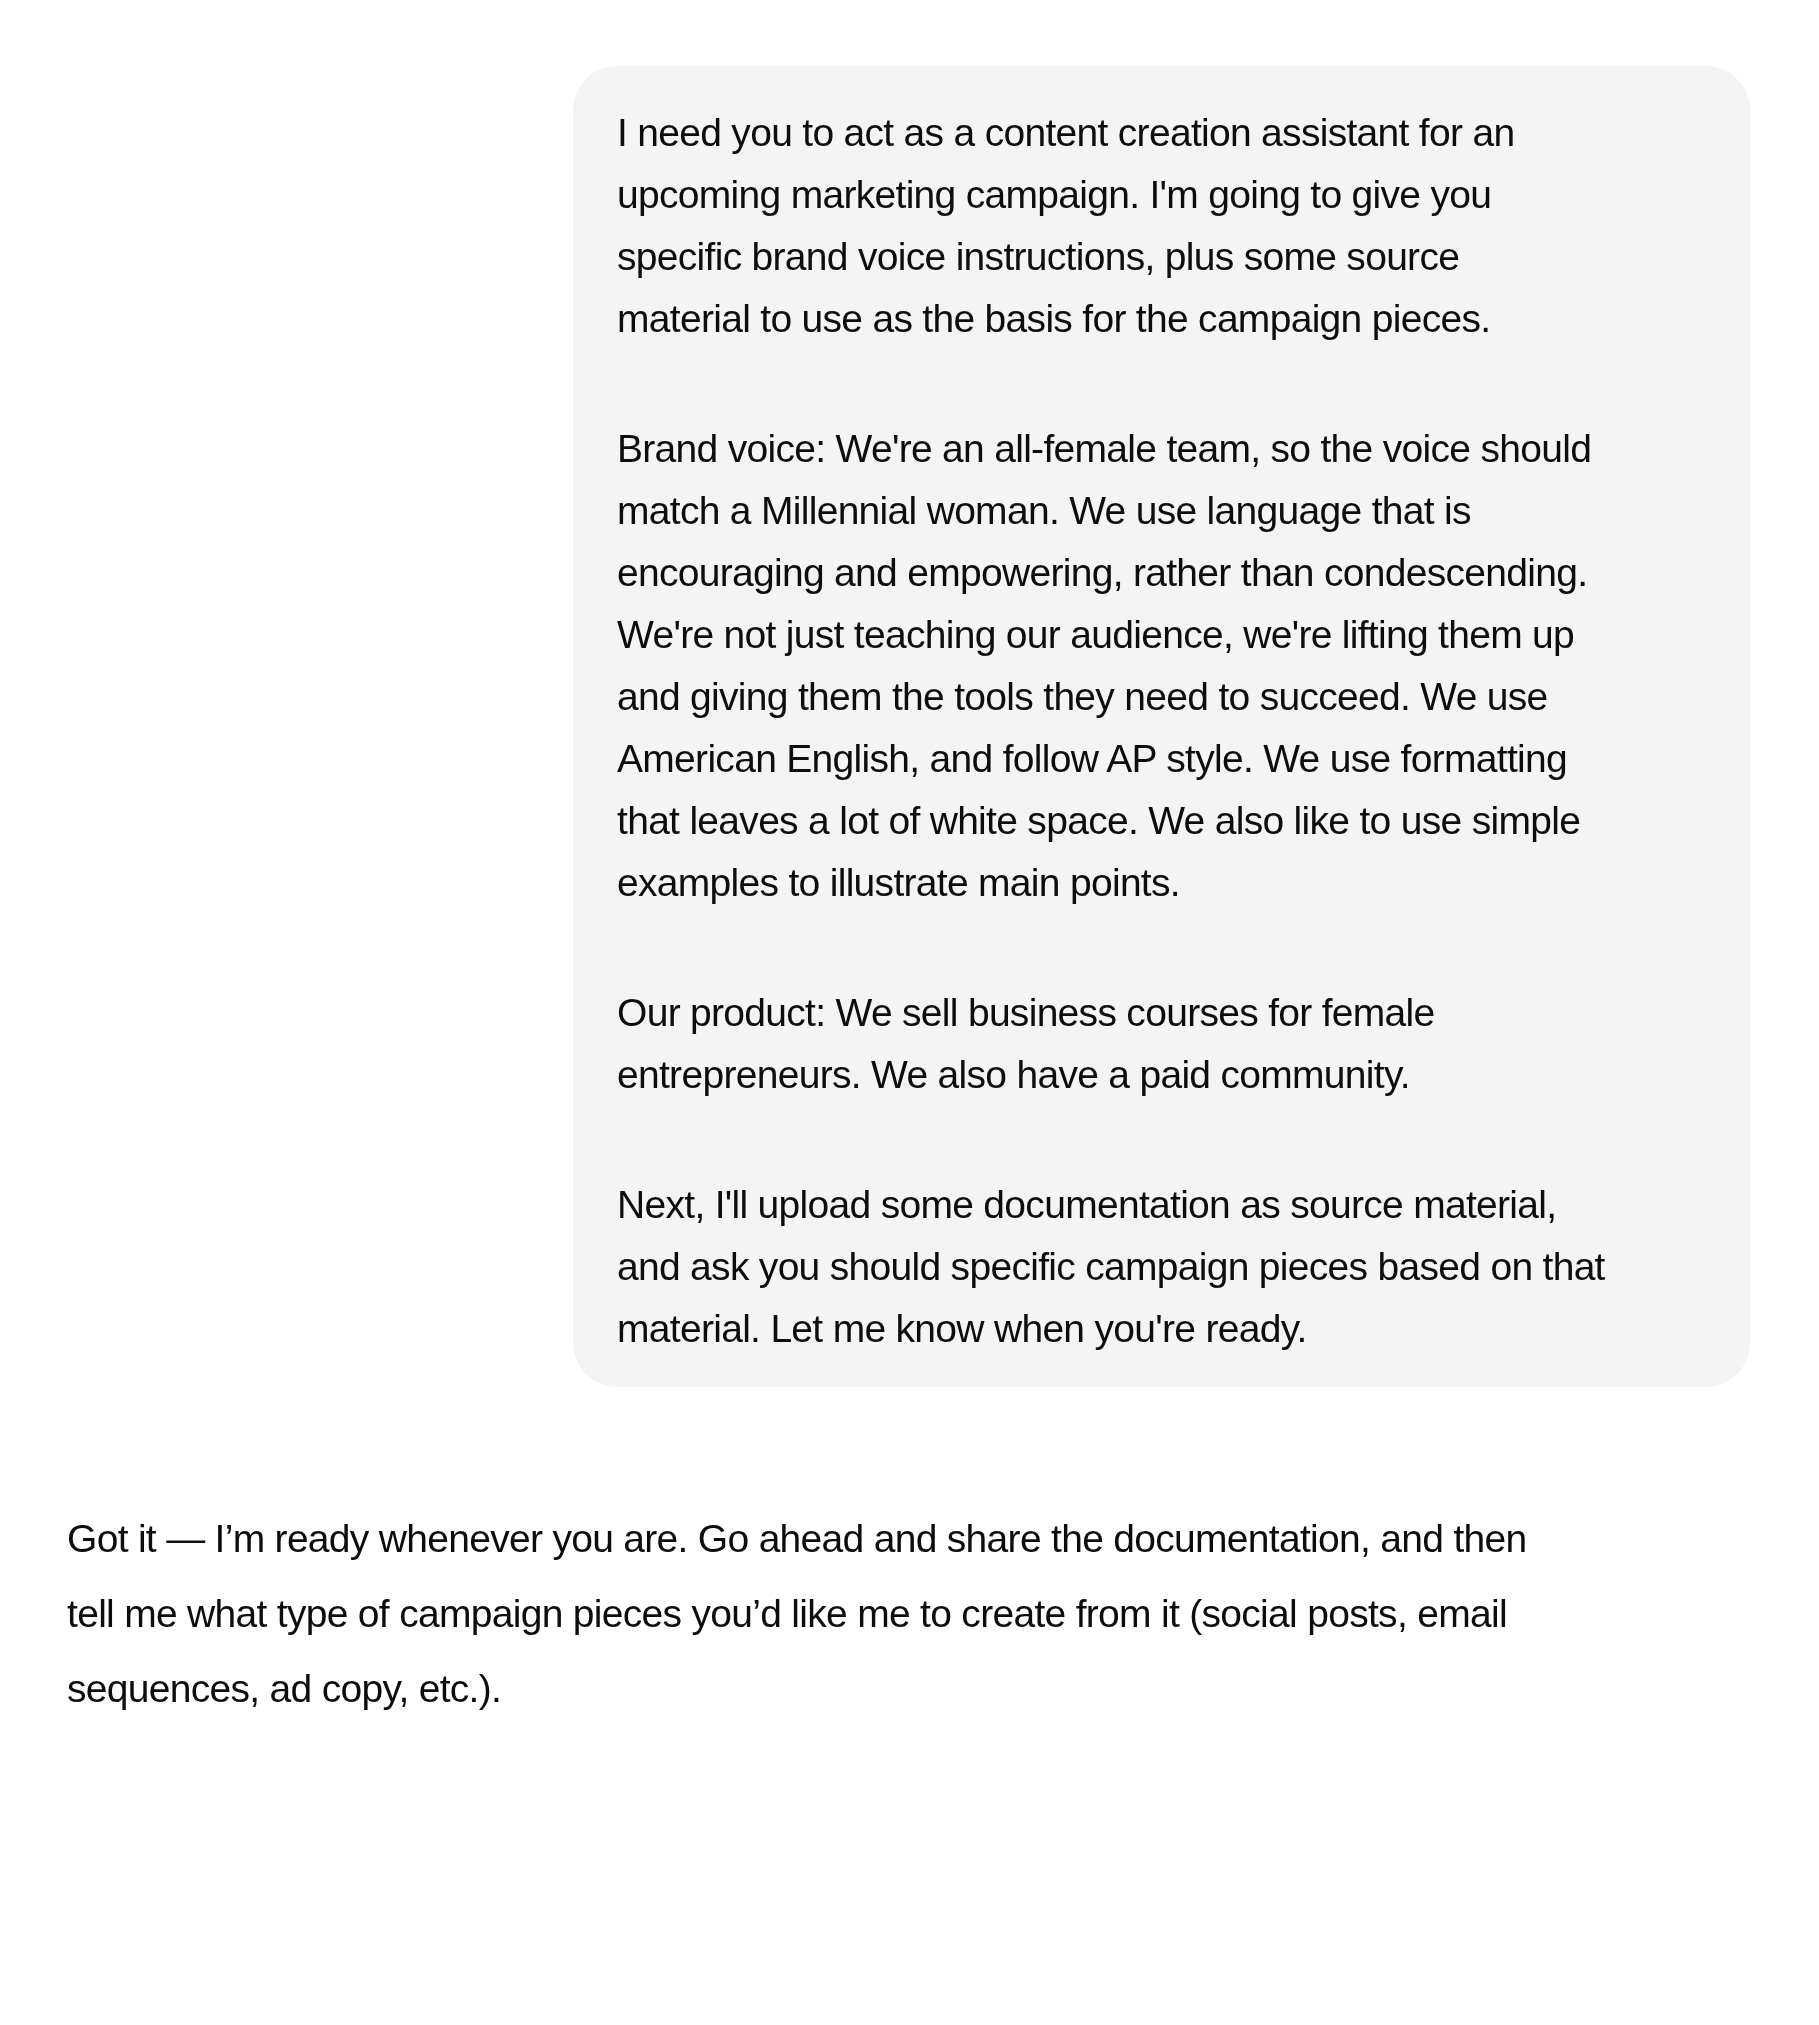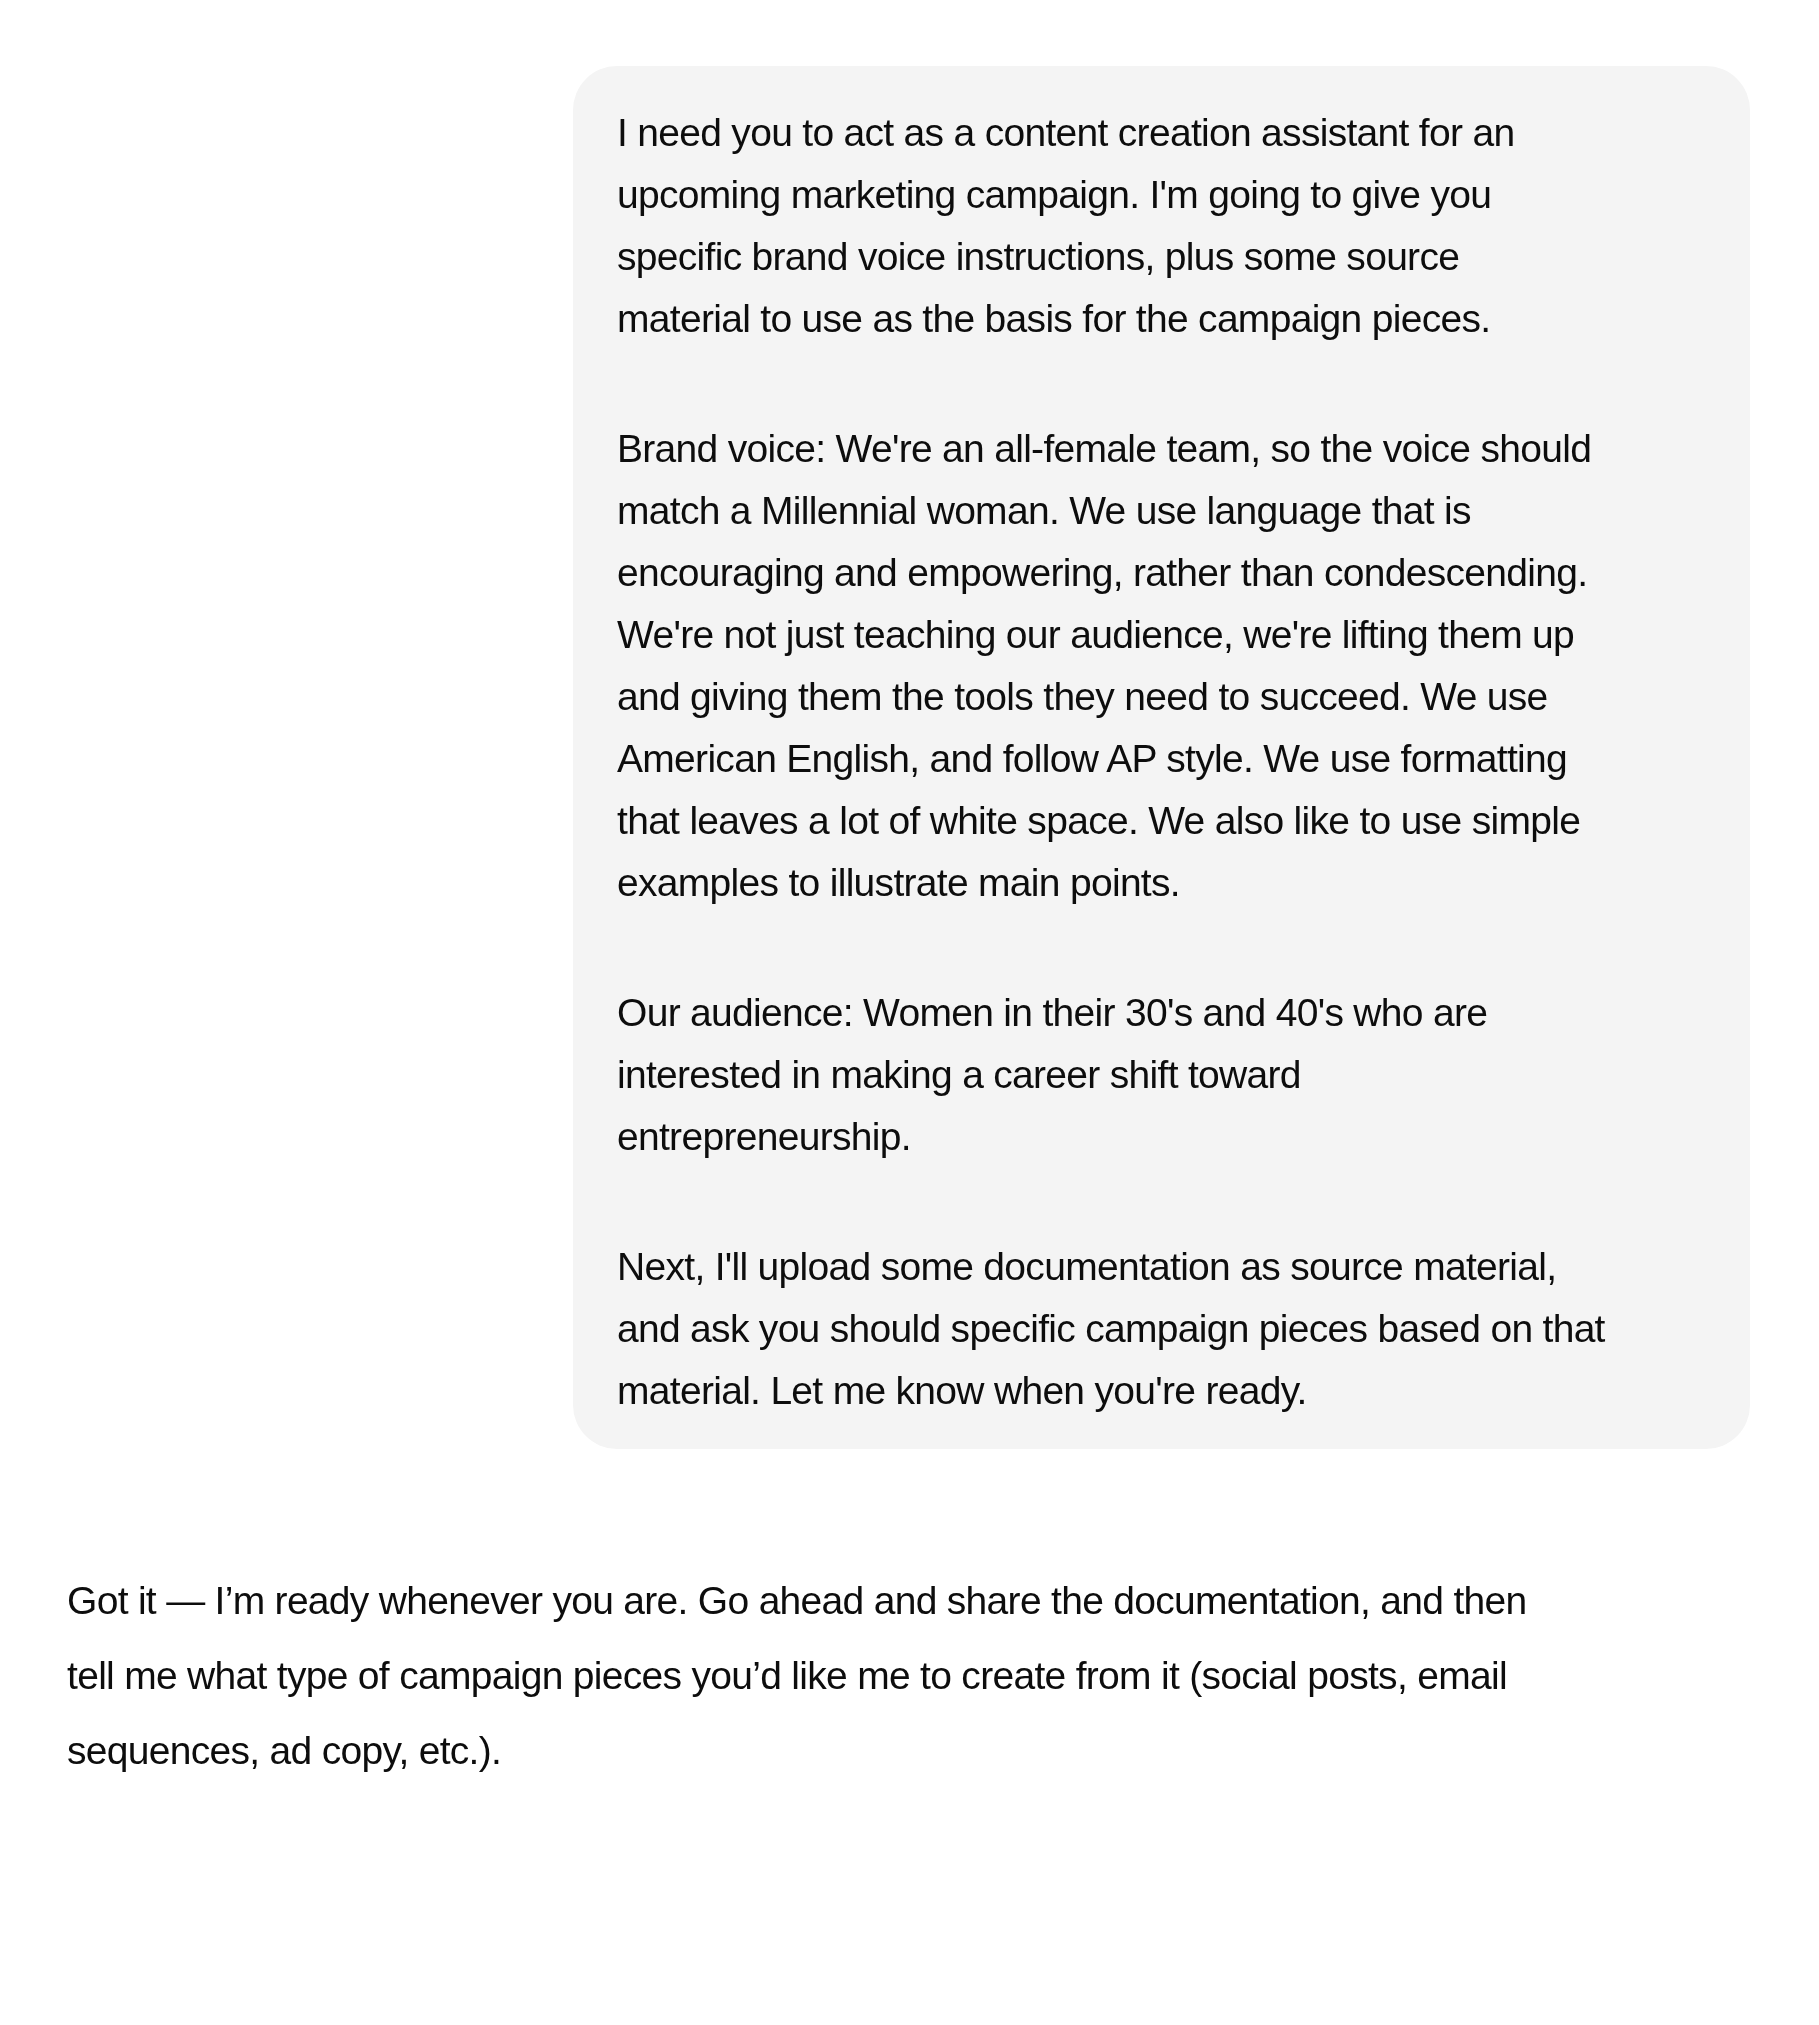--- a/index.html
+++ b/index.html
@@ -59,23 +59,22 @@
 specific brand voice instructions, plus some source
 material to use as the basis for the campaign pieces.</p>
       <p class="para">Brand voice: We're an all-female team, so the voice should
 match a Millennial woman. We use language that is
 encouraging and empowering, rather than condescending.
 We're not just teaching our audience, we're lifting them up
 and giving them the tools they need to succeed. We use
 American English, and follow AP style. We use formatting
 that leaves a lot of white space. We also like to use simple
 examples to illustrate main points.</p>
-      <p class="para">Our audience: Women in their 30's and 40's who are
-interested in making a career shift toward
-entrepreneurship.</p>
+      <p class="para">Our product: We sell business courses for female
+entrepreneurs. We also have a paid community.</p>
       <p class="para">Next, I'll upload some documentation as source material,
 and ask you should specific campaign pieces based on that
 material. Let me know when you're ready.</p>
     </div>
   </div>
 
   <div class="assistant-text">Got it — I’m ready whenever you are. Go ahead and share the documentation, and then
 tell me what type of campaign pieces you’d like me to create from it (social posts, email
 sequences, ad copy, etc.).</div>
 

